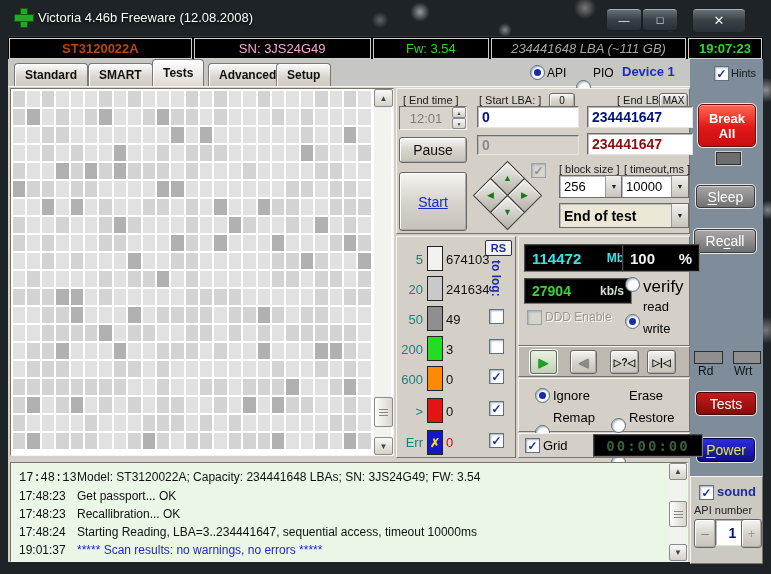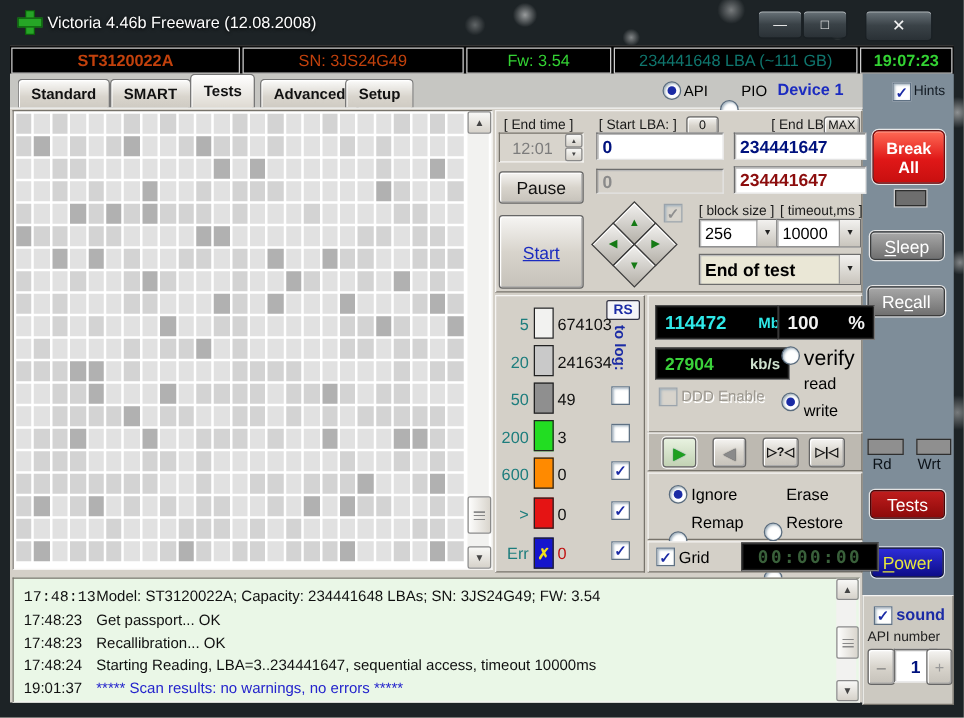--- a/index.html
+++ b/index.html
@@ -106,23 +106,23 @@
     <div class="winbtn abs" style="left:642px;width:34px;">
         <span>□</span>
       </div>
     <div class="winbtn abs" style="left:692px;width:52px;height:23px;font-size:13px;">
         <span>✕</span>
       </div>
   </div>
 
   <div id="infobar" class="abs">
     <div class="seg" style="flex:1.5;color:#c2410c;font-weight:bold;">ST3120022A</div>
-    <div class="seg" style="flex:1.45;color:#c2410c;">SN: 3JS24G49</div>
+    <div class="seg" style="flex:1.45;color:#f9a8d4;">SN: 3JS24G49</div>
     <div class="seg" style="flex:0.95;color:#33d233;">Fw: 3.54</div>
-    <div class="seg" style="flex:1.6;color:#0f766e;">234441648 LBA (~111 GB)</div>
+    <div class="seg" style="flex:1.6;color:#a3a3a3;font-style:italic;">234441648 LBA (~111 GB)</div>
     <div class="seg" style="width:72px;color:#33d233;font-weight:bold;">19:07:23</div>
   </div>
 
   <div id="rightcol" class="abs">
     <div class="cb abs" style="left:24px;top:7px;">
         <span>✓</span>
       </div>
     <div class="abs" style="left:41px;top:8px;font-size:11px;color:#101820;">Hints</div>
 
     <div class="abs" style="left:8px;top:45px;width:56px;height:41px;background:linear-gradient(#ff6a55,#e01818 55%,#c80f0f);border:1px solid #7a0a0a;border-radius:5px;box-shadow:0 0 0 1px #e8e8e8,inset 0 1px 0 #ff9a8a;color:#fff;font-weight:bold;font-size:13px;display:flex;flex-direction:column;align-items:center;justify-content:center;line-height:15px;">

